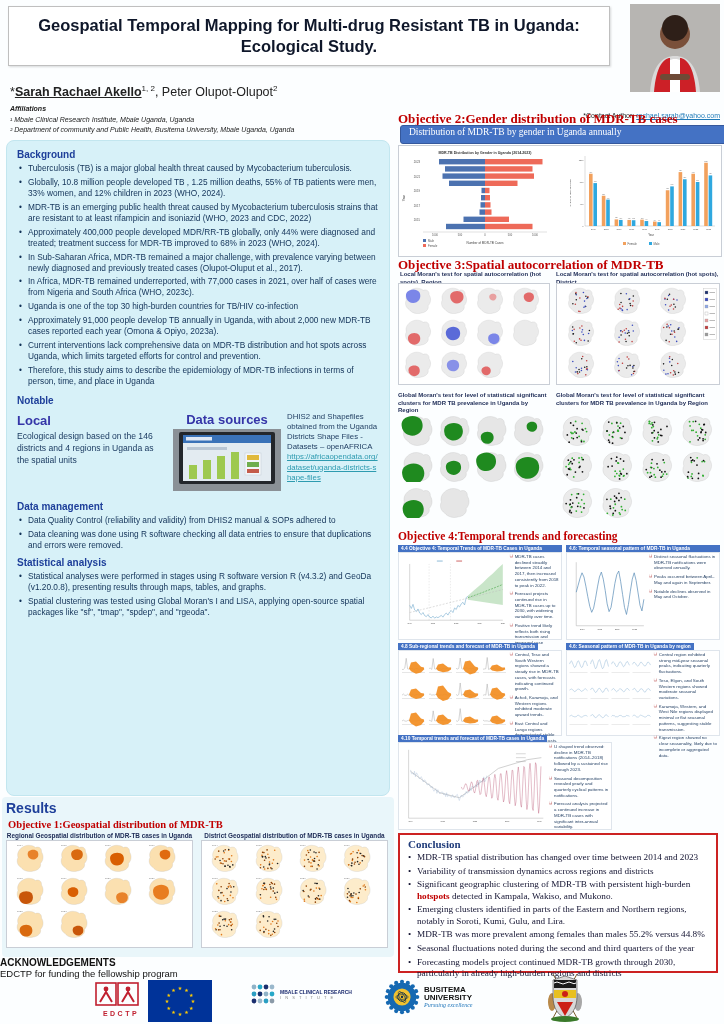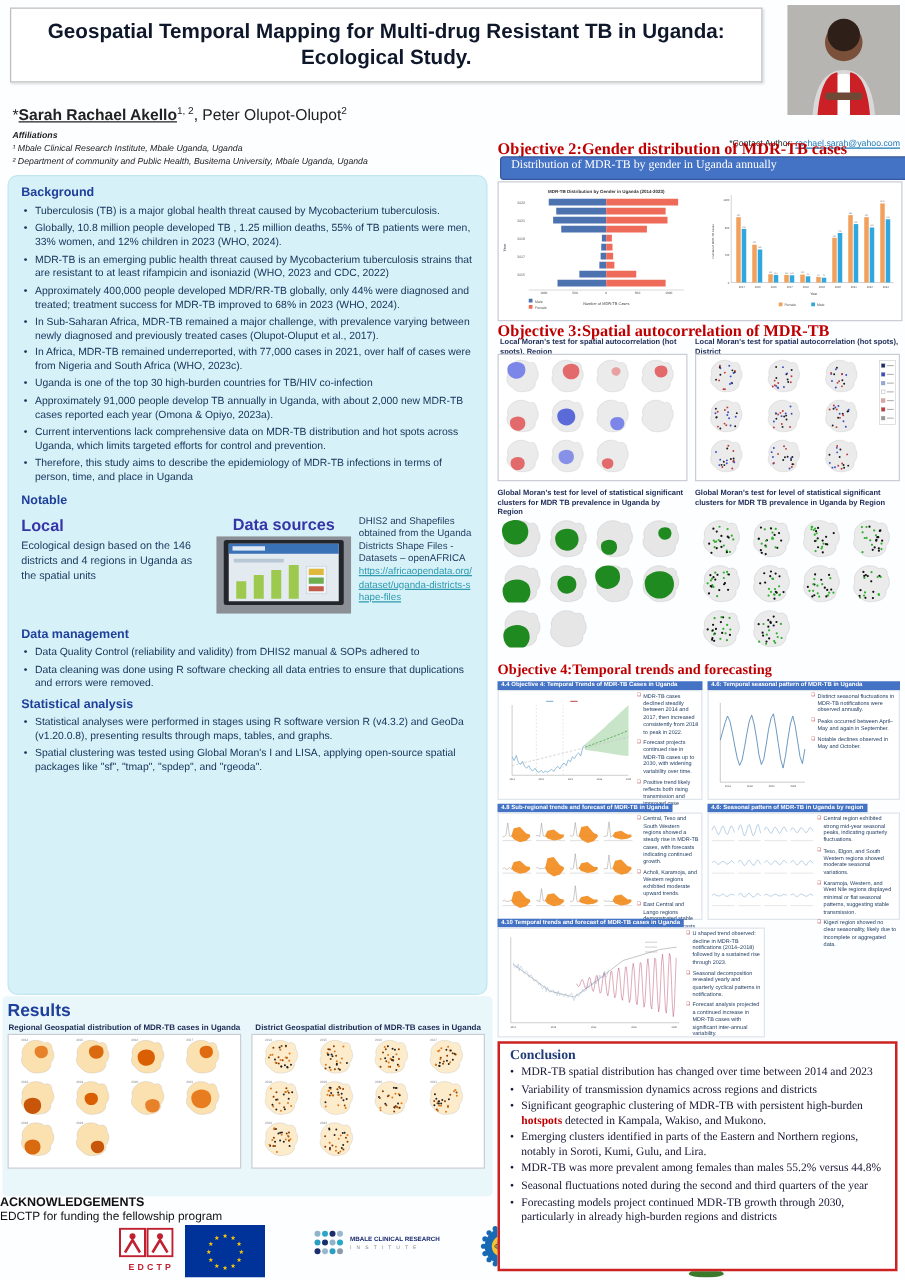--- a/index.html
+++ b/index.html
@@ -60,21 +60,21 @@
   .borderless{border:none;background:transparent;}
   
   .o4{position:absolute;}
   .o4 .hdr{background:#4472c4;color:#fff;font-size:4.8px;font-weight:bold;padding:1px 3px;width:fit-content;min-width:60%;}
   .o4 .body{display:flex;background:#fff;border:1px solid #dfe5ec;padding:1px;}
   ul.tiny-bullets{list-style:none;margin:0;padding:0 1px;}
   ul.tiny-bullets li{position:relative;padding-left:5px;font-size:4.4px;line-height:1.3;margin-bottom:3px;color:#1d3a5f;}
   ul.tiny-bullets li::before{content:"❑";position:absolute;left:0;top:0;color:#b03030;font-size:3.5px;}
   .minigrid{display:flex;flex-wrap:wrap;align-content:flex-start;}
   
-  #conclusion{position:absolute;left:398px;top:833px;width:320px;height:184px;background:#fff;
+  #conclusion{position:absolute;left:398px;top:833px;width:320px;height:140px;background:#fff;
               border:2px solid #cc2222;box-sizing:border-box;padding:3px 8px;font-family:"Liberation Serif",serif;}
   #conclusion h2{margin:0 0 2px 0;font-size:11px;color:#1f3b7a;}
   #conclusion ul{list-style:none;margin:0;padding:0;}
   #conclusion li{position:relative;padding-left:9px;font-size:9.2px;line-height:1.22;margin-bottom:2.5px;color:#141432;}
   #conclusion li::before{content:"•";position:absolute;left:0;top:0;}
   #conclusion .hl{color:#c00000;font-weight:bold;}
 </style>
 </head>
 <body>
 
@@ -168,20 +168,21 @@
 
     <div class="blue-head" style="margin-top:6px;">Statistical analysis</div>
     <ul class="bullets">
         <li>Statistical analyses were performed in stages using R software version  R (v4.3.2) and GeoDa (v1.20.0.8), presenting results through maps, tables, and graphs.</li>
         <li>Spatial clustering was tested using Global Moran's I and LISA, applying open-source spatial packages like "sf", "tmap", "spdep", and "rgeoda".</li>
       </ul>
   </div>
 
   <div id="resultsWrap">
     <div class="blue-head">Results</div>
+    <div class="red-head" id="obj1Head">Objective 1:Geospatial distribution of MDR-TB</div>
     <div class="maps-row">
       <div class="maps-col">
         <div class="map-caption">Regional Geospatial distribution of MDR-TB cases in Uganda</div>
         <div class="wpanel mini-maps" style="width:187px;height:108px;">
             <div class="map-cell" style="width: 44px; height: 33px;"><svg width="40" height="29" viewBox="0 0 60 58">
                 <g transform="translate(0,3)">
                   <path d="M19,4 C27,0 37,1 43,6 C50,3 56,8 55,15 C60,22 59,32 53,38 C55,45 48,52 39,53 C30,56 19,53 14,46 C7,42 4,33 8,26 C5,17 11,8 19,4 Z" fill="#fbe0b0" stroke="#b9b9b9" stroke-width="0.5"></path>
                   <path d="M-9,-6 C-4,-11 5,-11 9,-6 C12,-1 11,6 5,9 C-1,12 -8,9 -10,3 C-11,-1 -11,-3 -9,-6 Z" fill="#e8822a" transform="translate(38,20) scale(1)"></path>
                 </g>
                 <text x="6" y="6" font-size="5" fill="#888" font-family="Liberation Sans, sans-serif">2014</text>

